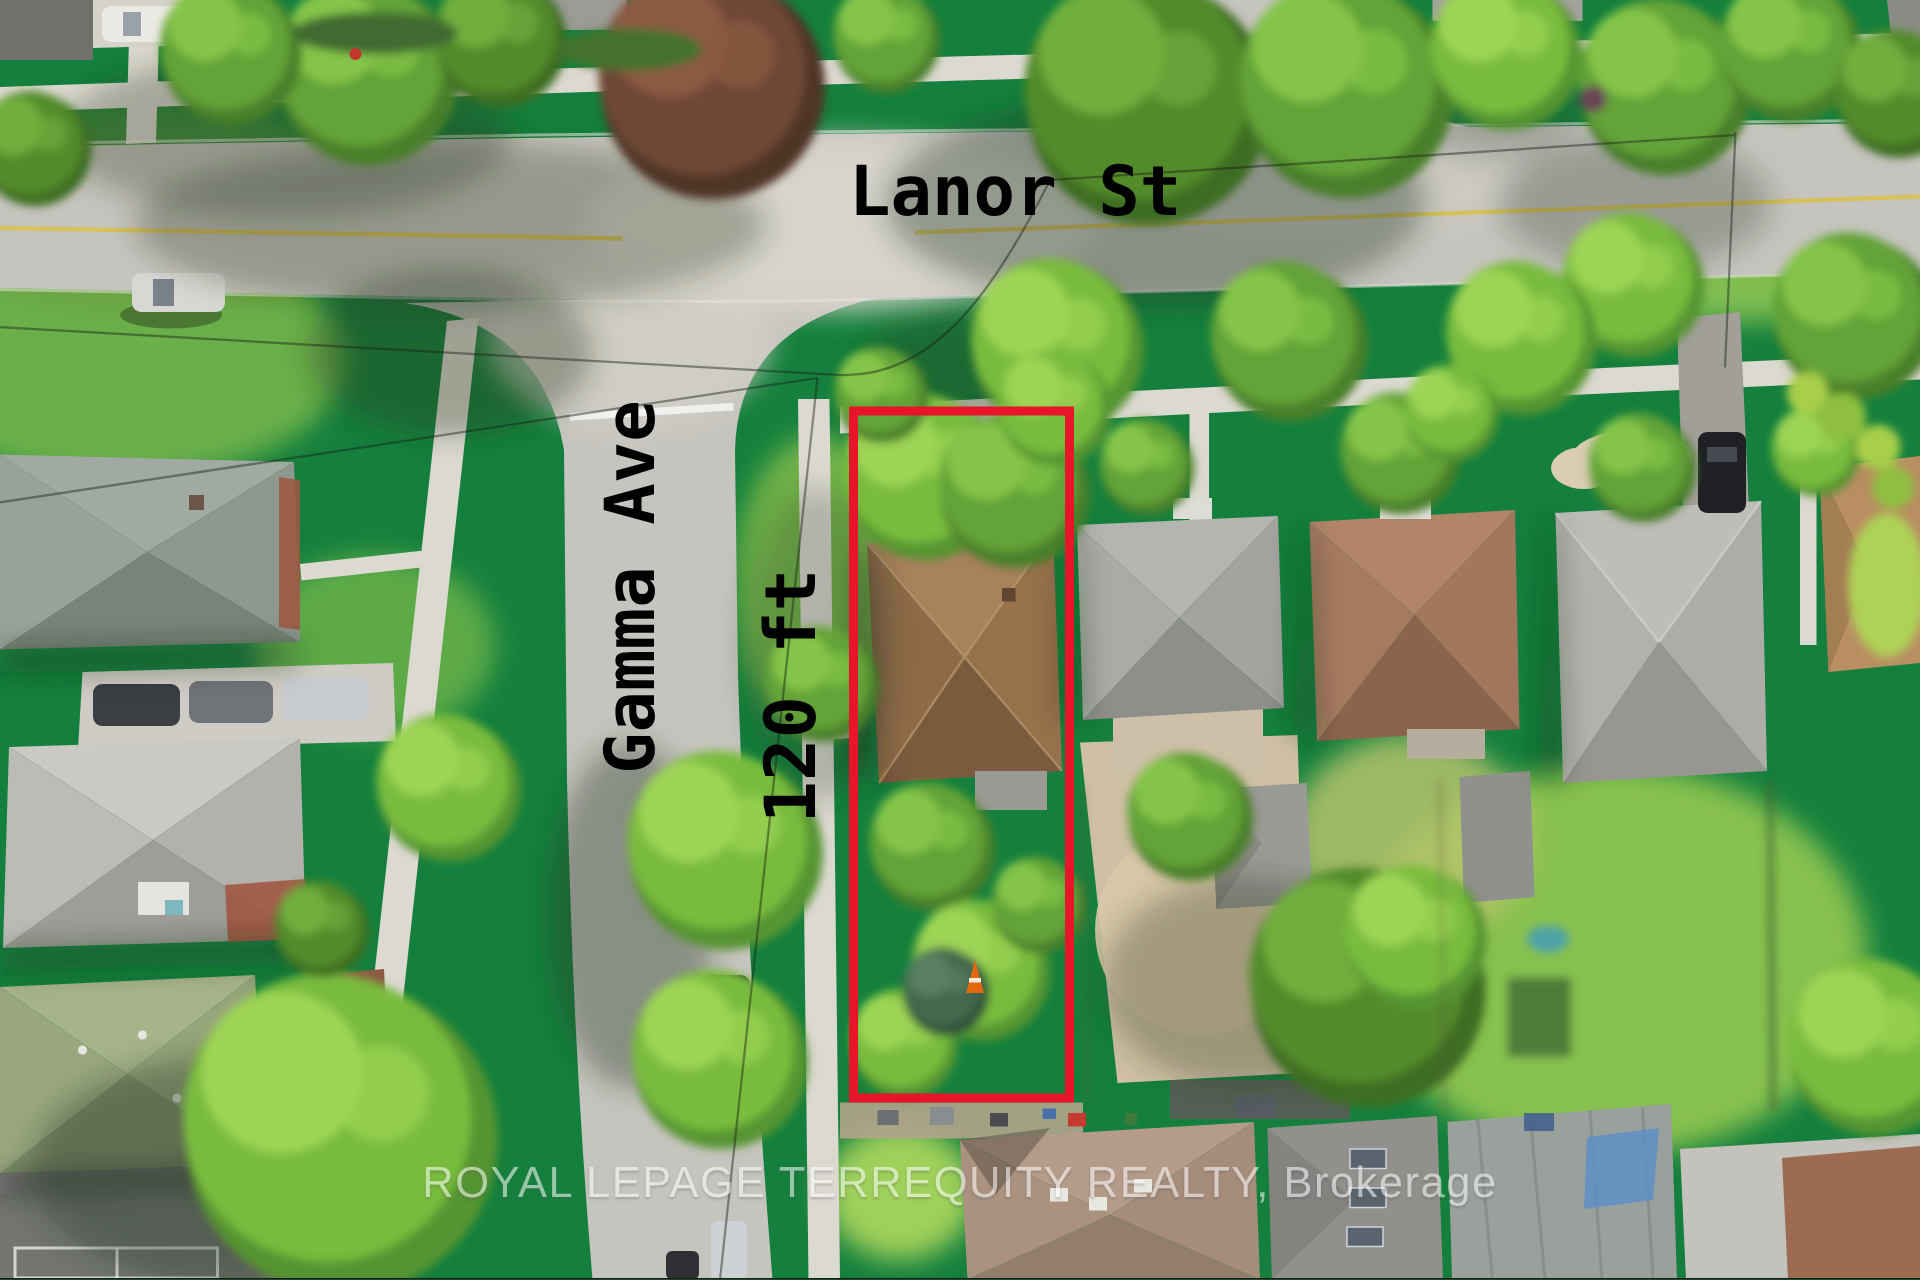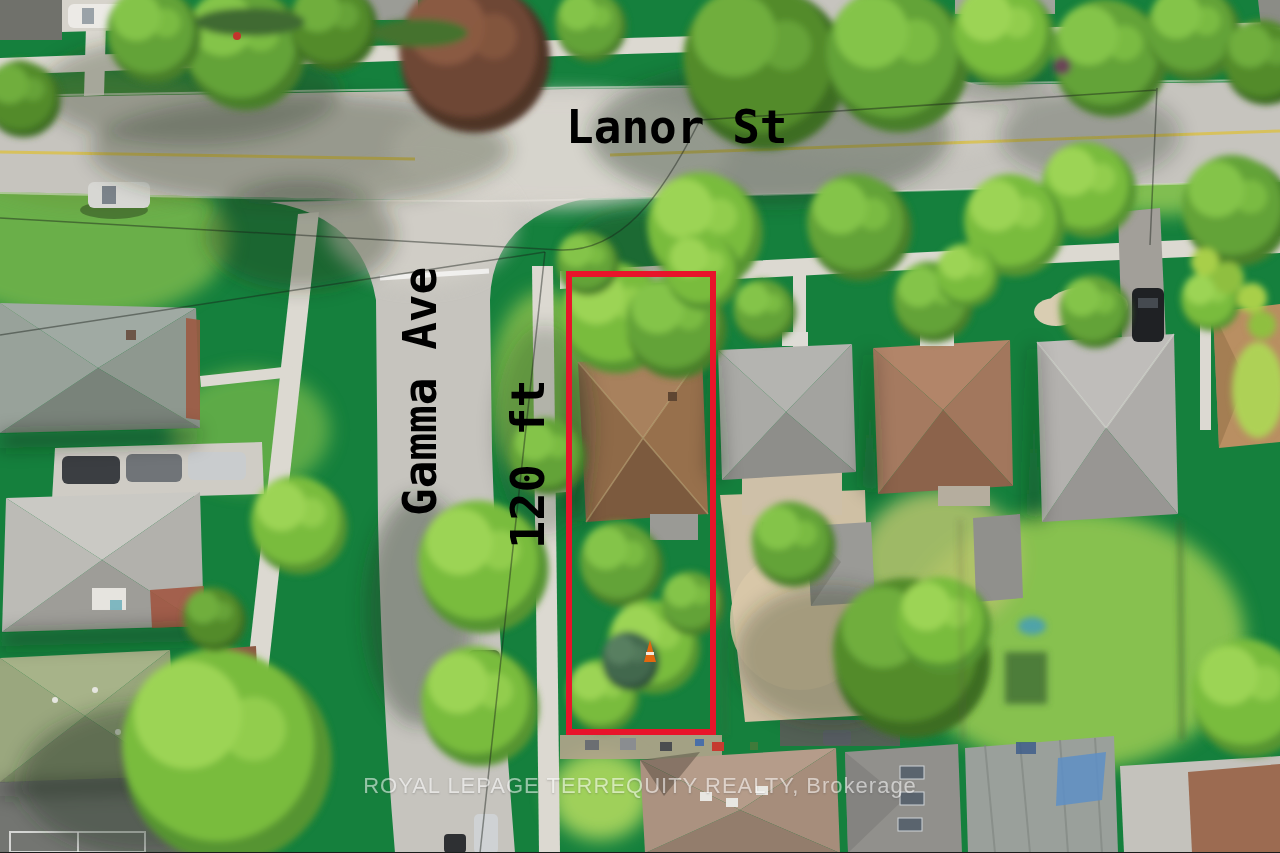--- a/index.html
+++ b/index.html
@@ -15,21 +15,21 @@
   .anno-40{left:572px;top:215px;font-size:46px;}
   .anno-gamma{left:397px;top:516px;font-size:46px;}
   .anno-120{left:504px;top:549px;font-size:47px;}
 
   
   .lot-outline{position:absolute;left:566px;top:271px;width:150px;height:464px;
                box-sizing:border-box;border:6px solid var(--lot_outline,#e8142a);z-index:20;}
 
   
   .watermark{position:absolute;left:0;right:0;top:773px;text-align:center;z-index:40;
-             font-family:"Liberation Sans",sans-serif;font-size:22px;letter-spacing:1px;
+             font-family:"Liberation Sans",sans-serif;font-size:29px;letter-spacing:1px;
              color:var(--watermark_text,#ffffff);opacity:.55;
              text-shadow:0 1px 2px rgba(80,80,80,.55);}
 
   
   .pA{--d:#4a7f29;--b:#63a337;--l:#84c449}
   .pB{--d:#579430;--b:#79bc3e;--l:#9cd455}
   .pC{--d:#3e6d24;--b:#538b2c;--l:#6fae3c}
   .pR{--d:#503428;--b:#6e4634;--l:#8a5a42}
   .pS{--d:#2f4f3a;--b:#42684d;--l:#587f60}
 </style>

